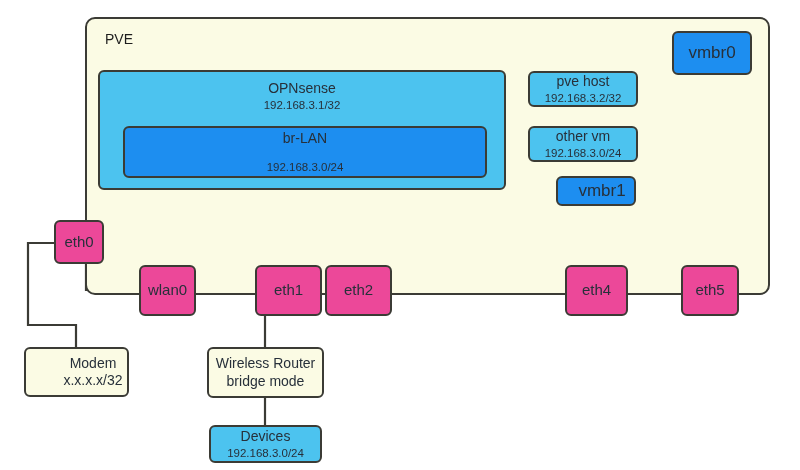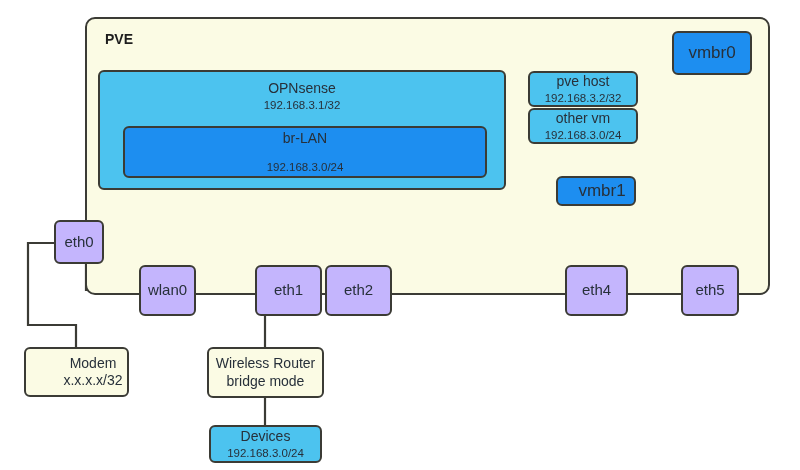--- a/index.html
+++ b/index.html
@@ -30,36 +30,36 @@
   .l2{font-size:11.5px;}
 
   .pve{
     background:#fbfbe4;
     border-radius:10px;
     align-items:flex-start;
     justify-content:flex-start;
   }
   .pve .pve-title{
     font-size:14px;
-    font-weight:bold;
+    font-weight:normal;
     color:#1d1d1d;
     margin:12px 0 0 18px;
   }
 
   .opnsense{
     background:#4cc3ef;
     align-items:center;
     justify-content:flex-start;
     padding-top:8px;
   }
   .brlan{background:#1d8ef0;gap:13px;}
   .vmbr{background:#1d8ef0;}
   .vmbr .l1{font-size:17px;}
   .cyan{background:#4cc3ef;}
-  .green{background:#c4b5fd;}
+  .green{background:#ec4899;}
   .green .l1{font-size:15px;}
   .cream{background:#fbfbe4;}
 </style>
 </head>
 <body>
 
 <div id="stage">
 
   <svg id="wires" viewBox="0 0 800 470" xmlns="http://www.w3.org/2000/svg">
     <g fill="none" stroke="#3b3b35" stroke-width="2.2" stroke-linecap="square">
@@ -116,21 +116,21 @@
 
   <div class="box vmbr" style="left:672px;top:31px;width:80px;height:44px;">
     <span class="lbl l1">vmbr0</span>
   </div>
 
   <div class="box cyan" style="left:528px;top:71px;width:110px;height:36px;">
     <span class="lbl l1">pve host</span>
     <span class="lbl l2">192.168.3.2/32</span>
   </div>
 
-  <div class="box cyan" style="left:528px;top:108px;width:110px;height:36px;">
+  <div class="box cyan" style="left:528px;top:126px;width:110px;height:36px;">
     <span class="lbl l1">other vm</span>
     <span class="lbl l2">192.168.3.0/24</span>
   </div>
 
   <div class="box vmbr" style="left:556px;top:176px;width:80px;height:30px;padding-left:12px;">
     <span class="lbl l1">vmbr1</span>
   </div>
 
   <div class="box green" style="left:54px;top:220px;width:50px;height:44px;">
     <span class="lbl l1">eth0</span>

